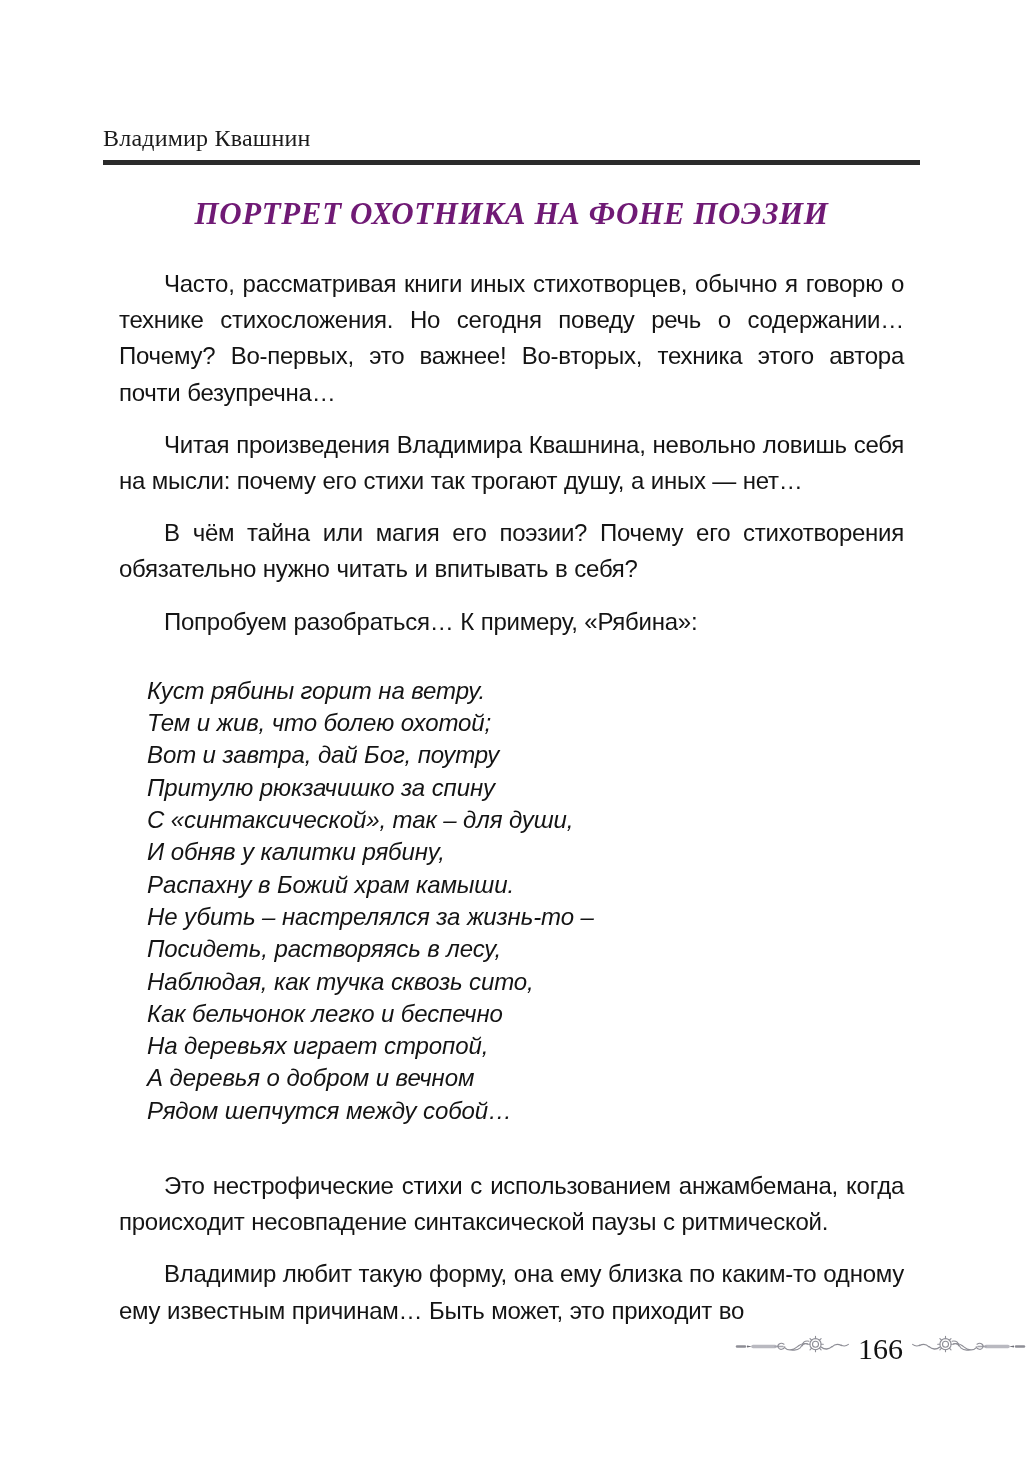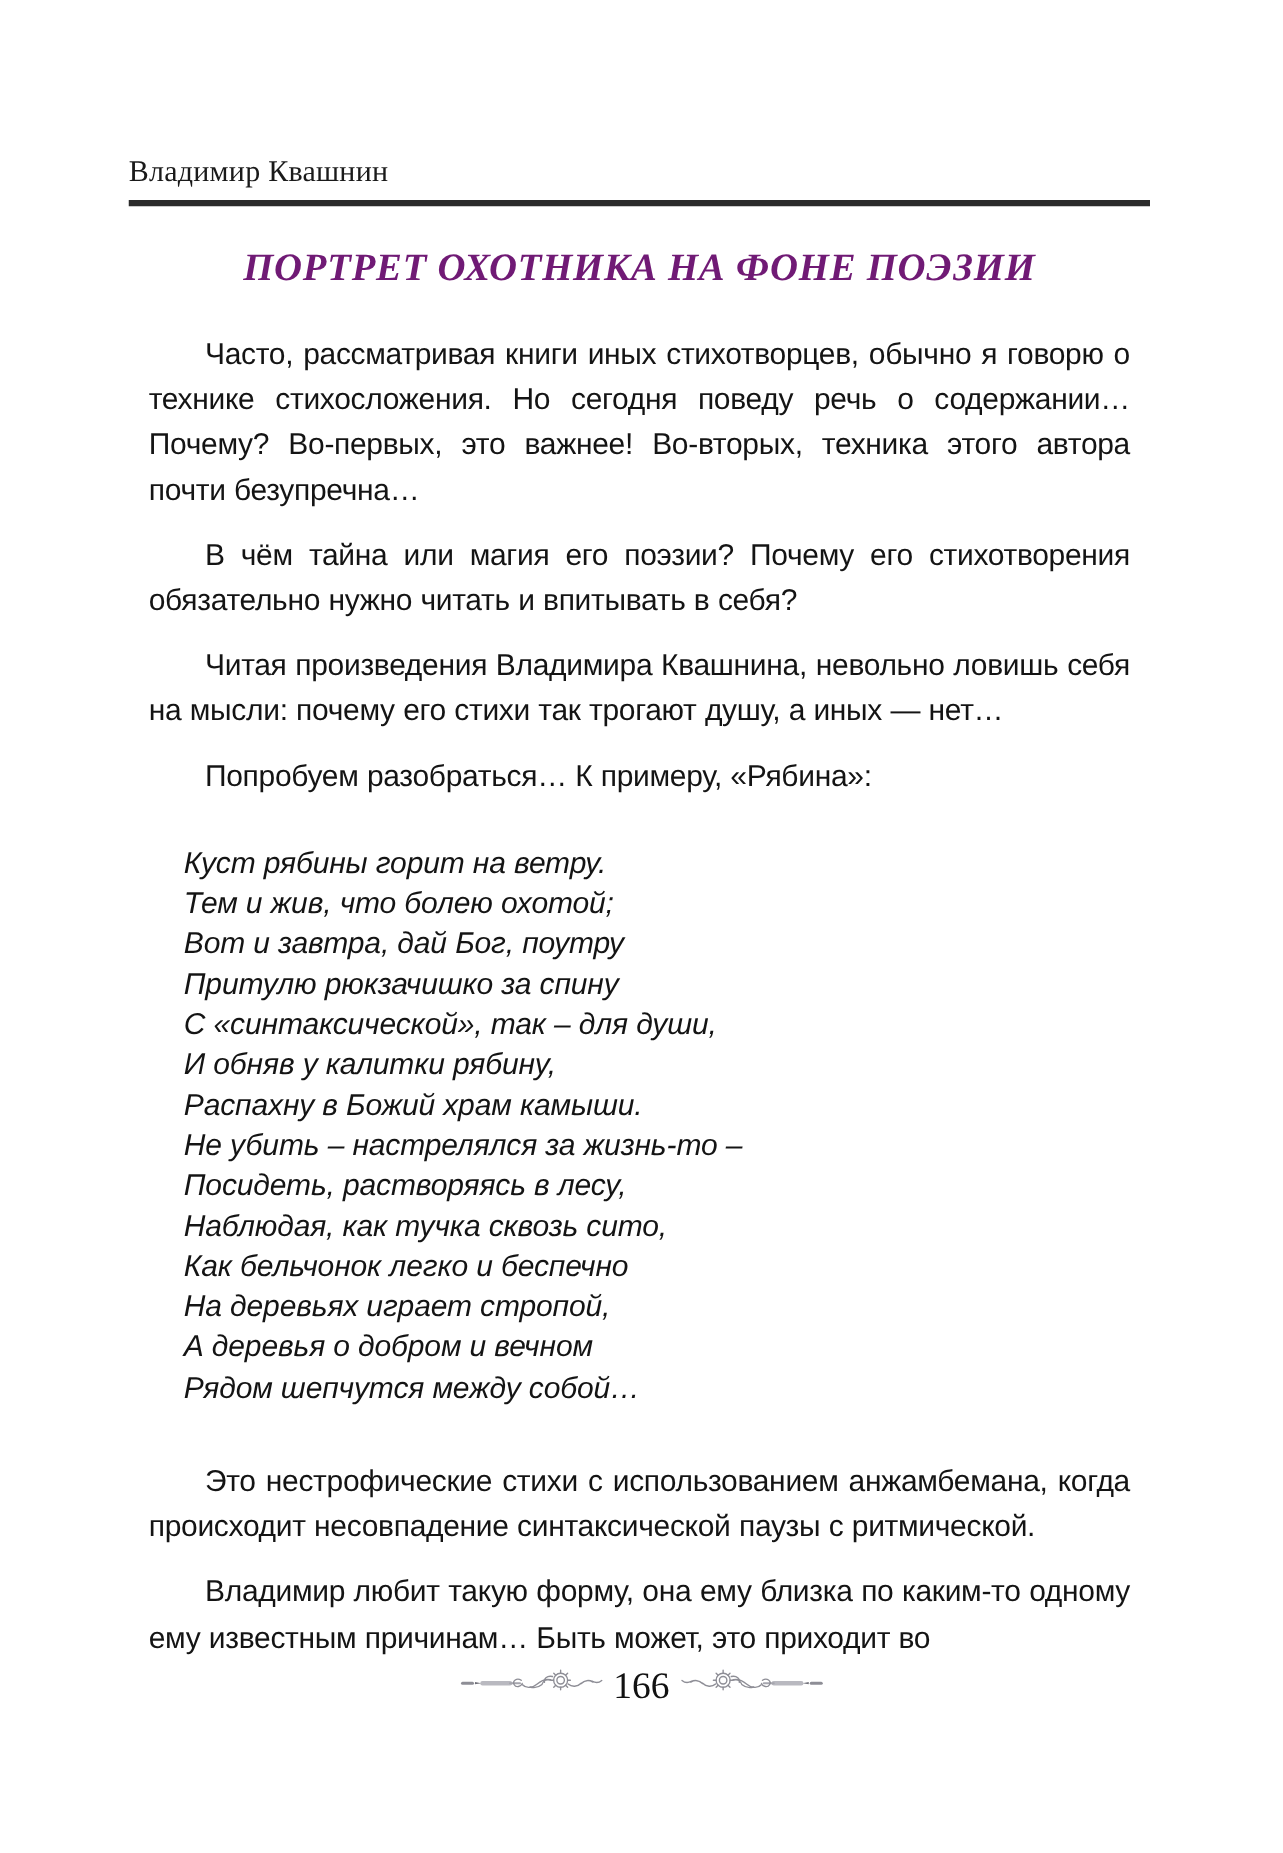--- a/index.html
+++ b/index.html
@@ -101,21 +101,21 @@
 
   
   .footer {
     position: absolute;
     left: 0;
     top: 1326px;
     width: 1026px;
     height: 44px;
     display: flex;
     align-items: center;
-    justify-content: center;
+    justify-content: flex-end;
     gap: 0px;
   }
 
   .orn {
     display: block;
     flex: 0 0 auto;
   }
   .orn-right { transform: scaleX(-1); }
 
   .page-number {
@@ -136,22 +136,22 @@
   <div class="running-head">Владимир Квашнин</div>
 
   <div class="head-rule"></div>
 
   <div class="content">
 
     <h1 class="article-title">ПОРТРЕТ ОХОТНИКА НА ФОНЕ ПОЭЗИИ</h1>
 
     <div class="body-block">
       <p class="para">Часто, рассматривая книги иных стихотворцев, обычно я говорю о технике стихосложения. Но сегодня поведу речь о содержании… Почему? Во-первых, это важнее! Во-вторых, техника этого автора почти безупречна…</p>
+      <p class="para">Читая произведения Владимира Квашнина, невольно ловишь себя на мысли: почему его стихи так трогают душу, а иных — нет…</p>
       <p class="para">В чём тайна или магия его поэзии? Почему его стихотворения обязательно нужно читать и впитывать в себя?</p>
-      <p class="para">Читая произведения Владимира Квашнина, невольно ловишь себя на мысли: почему его стихи так трогают душу, а иных — нет…</p>
       <p class="para">Попробуем разобраться… К примеру, «Рябина»:</p>
     </div>
 
     <div class="poem">
       <div class="poem-line">Куст рябины горит на ветру.</div>
       <div class="poem-line">Тем и жив, что болею охотой;</div>
       <div class="poem-line">Вот и завтра, дай Бог, поутру</div>
       <div class="poem-line">Притулю рюкзачишко за спину</div>
       <div class="poem-line">С «синтаксической», так – для души,</div>
       <div class="poem-line">И обняв у калитки рябину,</div>

